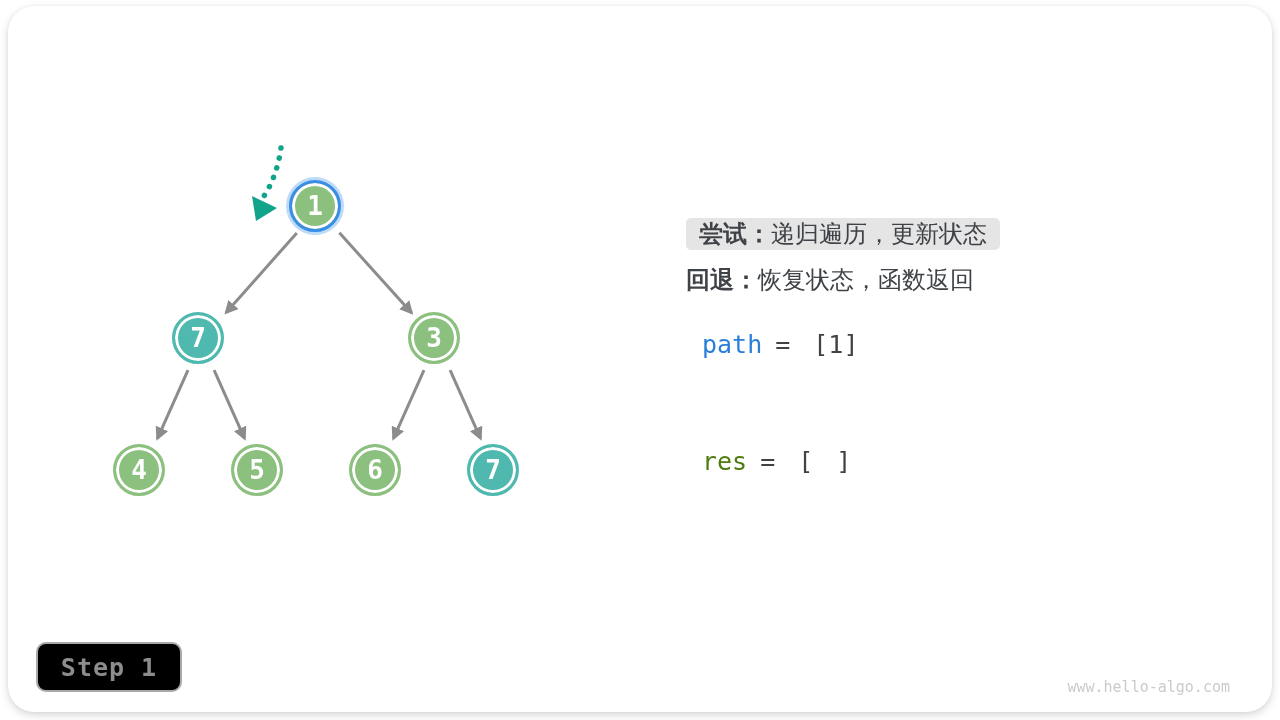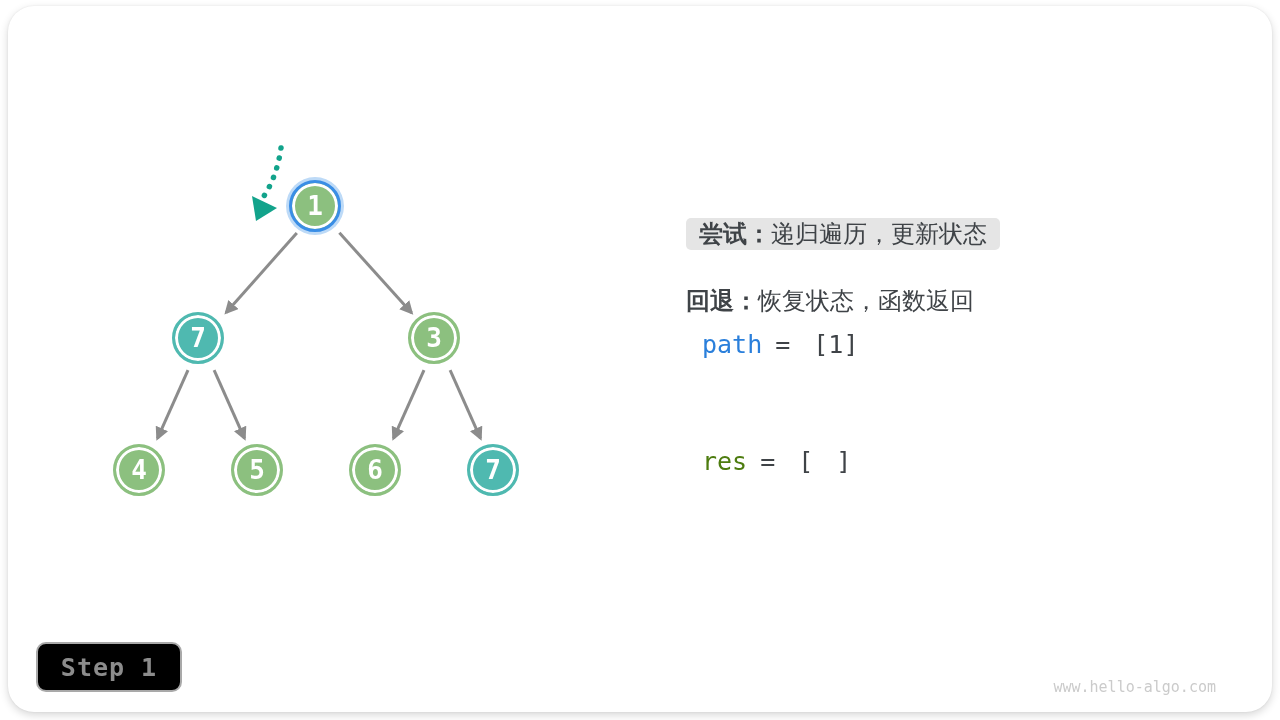--- a/index.html
+++ b/index.html
@@ -23,37 +23,37 @@
     box-shadow: inset 0 0 0 3px #ffffff; }
   .node.current { border: 3px solid #3A8EE6;
     box-shadow: inset 0 0 0 3px #ffffff, 0 0 0 3px #BDDAF7; }
 
   .legend { position: absolute; left: 686px; top: 218px; width: 420px; }
   .legend-line { position: absolute; white-space: nowrap; font-size: 24px;
     color: #3F4347; display: flex; align-items: center; }
   .legend-line .lbl { font-weight: 700; }
   .try-line { left: 0; top: 0; height: 32px; background: #E5E5E5;
     border-radius: 5px; padding: 0 13px; }
-  .back-line { left: 0; top: 63px; height: 40px; }
+  .back-line { left: 0; top: 42px; height: 40px; }
   .code-line { position: absolute; white-space: nowrap; left: 16px;
     font-family: "DejaVu Sans Mono", monospace; font-size: 25px; color: #3F4347; }
   .code-line .var { font-weight: 400; }
   .code-line .val { margin-left: 13px; word-spacing: 8px; font-weight: 500; }
   .path-line { top: 112px; }
   .path-line .var { color: #2A7FDB; }
   .res-line { top: 229px; }
   .res-line .var { color: #4d7c0f; }
 
   .step-badge { position: absolute; left: 36px; top: 642px; width: 146px; height: 50px;
     background: #000000; border: 2px solid #A9A9A9; border-radius: 10px;
     display: flex; align-items: center; justify-content: center;
     font-family: "DejaVu Sans Mono", monospace; font-size: 25px; font-weight: 700;
     color: #8C8C8C; letter-spacing: 1px; }
 
-  .watermark { position: absolute; right: 64px; bottom: 24px;
+  .watermark { position: absolute; right: 50px; bottom: 24px;
     font-family: "DejaVu Sans Mono", monospace; font-size: 15px; color: #CBCBCB; }
 </style>
 </head>
 <body>
 
 <div class="stage">
   <div class="card"></div>
 
   <svg class="layer" viewBox="0 0 1280 720">
     <defs>

